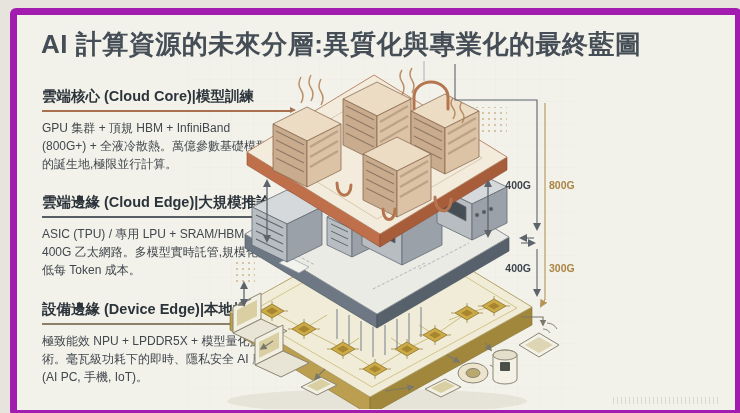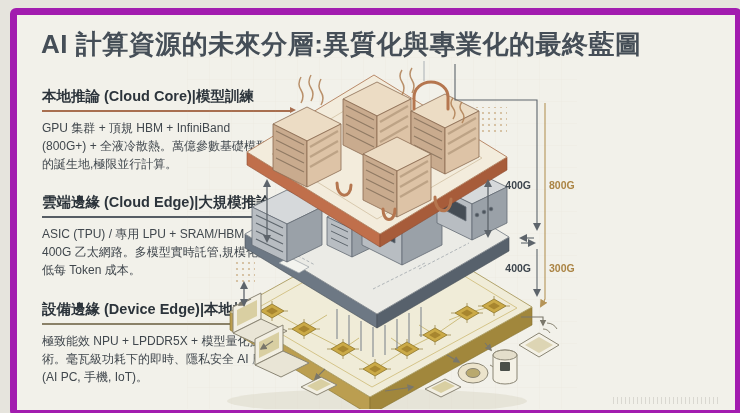--- a/index.html
+++ b/index.html
@@ -33,21 +33,21 @@
   svg text{font-family:"Liberation Sans","DejaVu Sans",sans-serif;font-weight:bold;}
 </style>
 </head>
 <body>
 
 <div class="stage">
 
   <h1 class="title">AI 計算資源的未來分層:異質化與專業化的最終藍圖</h1>
 
   <section class="sec sec1">
-    <h2>本地推論 (Cloud Core)|模型訓練</h2>
+    <h2>雲端核心 (Cloud Core)|模型訓練</h2>
     <div class="rule r1">
         <span class="ah"></span>
       </div>
     <p>GPU 集群 + 頂規 HBM + InfiniBand (800G+) + 全液冷散熱。萬億參數基礎模型的誕生地,極限並行計算。</p>
   </section>
 
   <section class="sec sec2">
     <h2>雲端邊緣 (Cloud Edge)|大規模推論</h2>
     <div class="rule r2">
         <span class="ah"></span>

